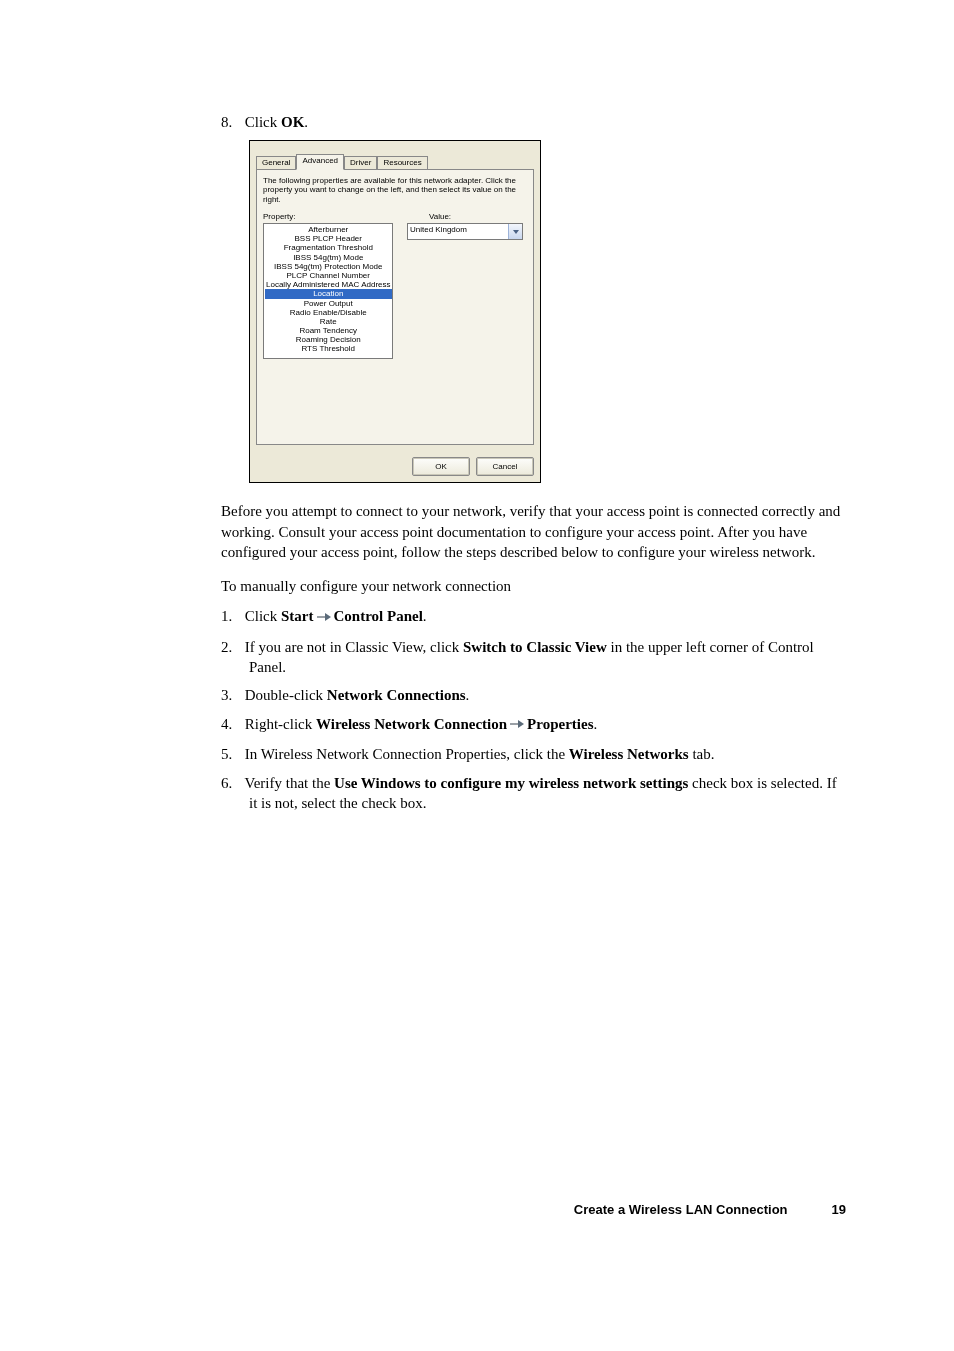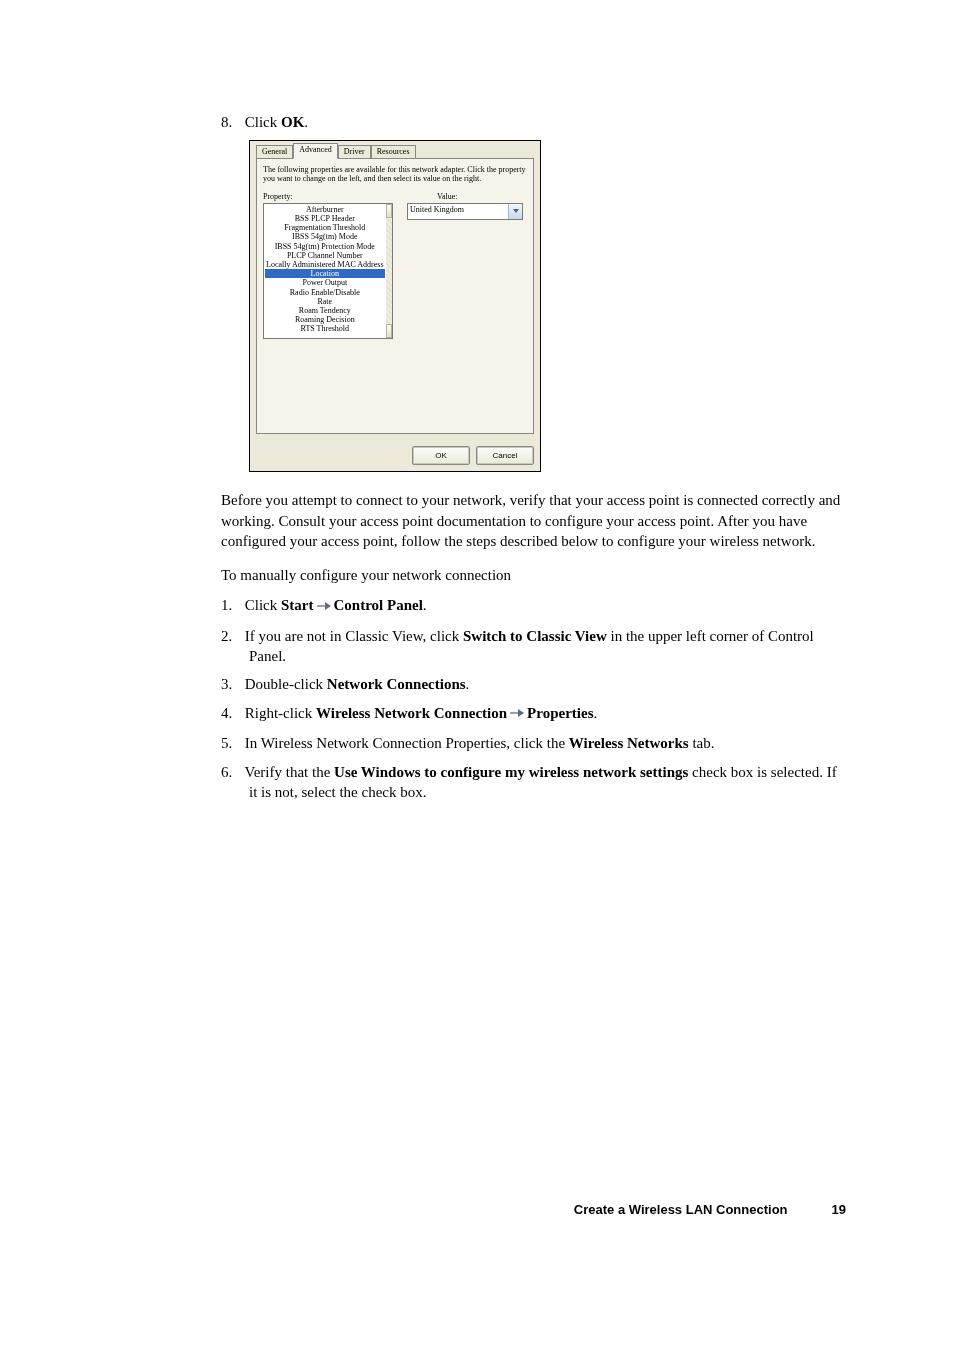--- a/index.html
+++ b/index.html
@@ -40,22 +40,21 @@
   .dlg {
     width: 290px;
     border: 1px solid #000;
     background: #ece9d8;
     font-family: Tahoma, Arial, sans-serif;
     font-size: 8px;
     line-height: 1.15;
     color: #000;
   }
   .dlg-inner {
-    padding: 4px 6px 6px 6px;
-    font-family: Liberation Serif, serif;
+    padding: 15px 6px 6px 6px;
   }
   .tabs {
     display: flex;
     align-items: flex-end;
     margin: 0 0 -1px 0;
     height: 14px;
   }
   .tab {
     border: 1px solid #888;
     border-bottom: 1px solid #888;
@@ -74,21 +73,21 @@
   .tab-body {
     border: 1px solid #888;
     background: #f5f3ea;
     padding: 6px 6px 6px 6px;
     min-height: 262px;
     position: relative;
   }
   .desc { margin-bottom: 8px; }
   .labels-row { display:flex; }
   .prop-label { width: 152px; }
-  .val-label { margin-left: 22px; }
+  .val-label { margin-left: 14px; }
   .lists-row { display:flex; margin-top:2px; }
   .listbox {
     width: 128px;
     height: 134px;
     border: 1px solid #7a7a7a;
     background: #fff;
     overflow: hidden;
     position: relative;
     display:flex;
   }

